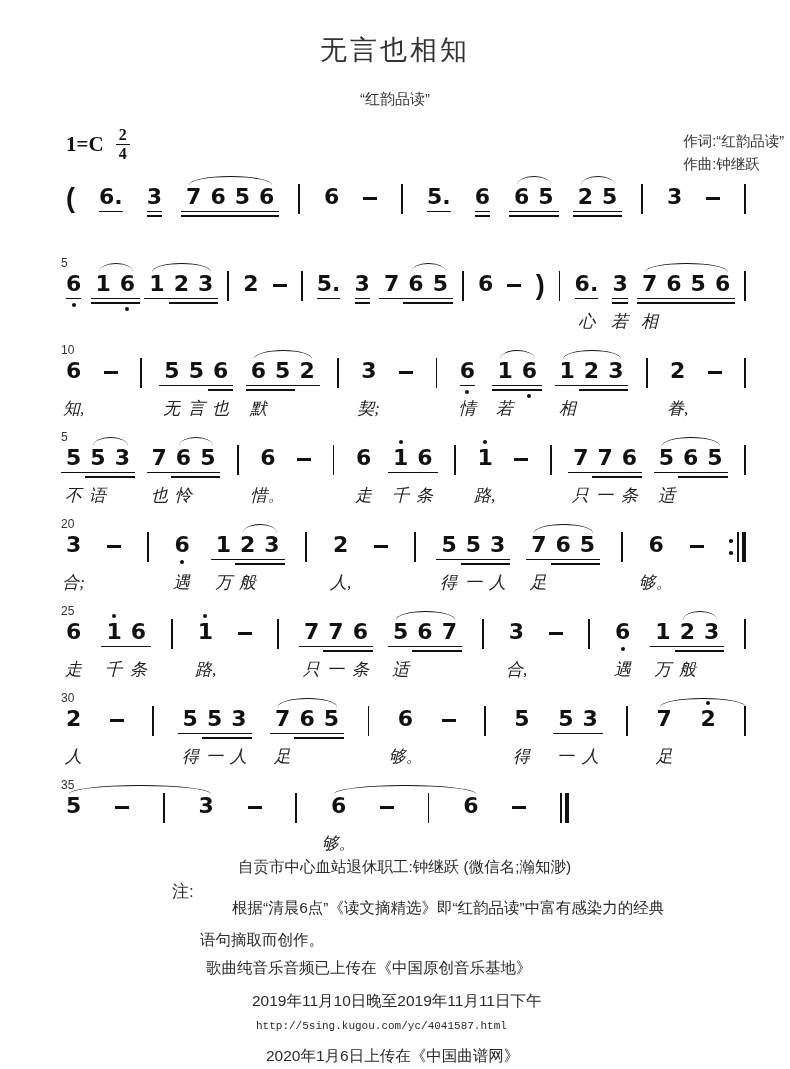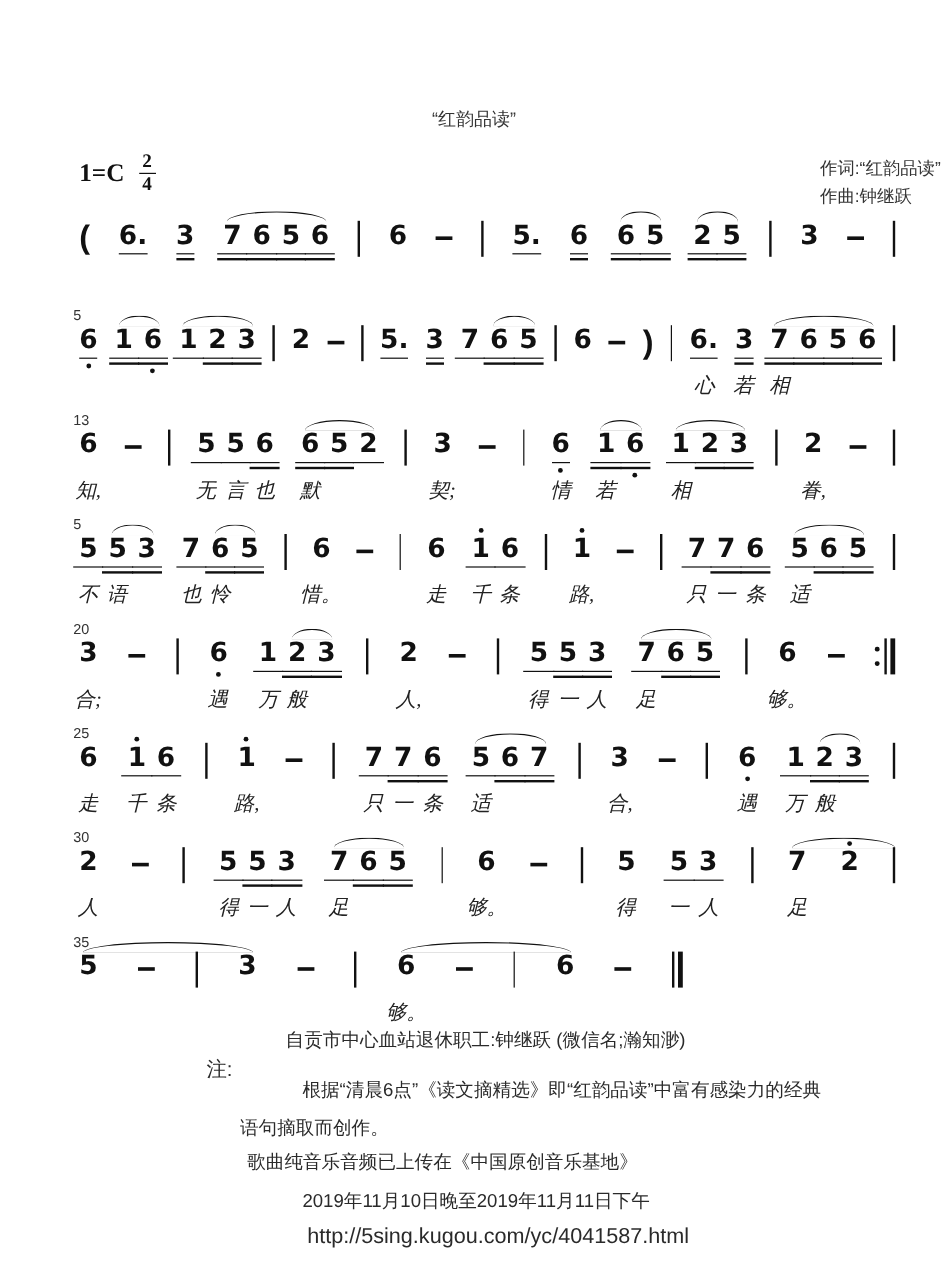--- a/index.html
+++ b/index.html
@@ -41,27 +41,28 @@
   .thin{width:1.6px;height:30px;background:#111;}
   .thick{width:4.2px;height:30px;background:#111;}
   .slur{position:absolute;height:8px;top:-10px;border-top:1.7px solid #111;
         border-radius:50% 50% 0 0/100% 100% 0 0;}
   .lyric{position:absolute;top:37px;transform:translateX(-50%);white-space:nowrap;
          font-size:17px;font-style:italic;color:#222;
          font-family:"Liberation Serif",serif;}
   
   .fnote{position:absolute;white-space:nowrap;font-size:15.5px;color:#2a2a2a;}
   .fnote.label{font-size:17px;}
-  .fnote.mono{font-family:Liberation Sans, sans-serif;font-size:18px;}
+  .fnote.mono{font-family:Liberation Mono, monospace;font-size:11px;}
 </style>
 </head>
 <body>
 
 <div class="page">
 
+  <div class="title">无言也相知</div>
   <div class="subtitle">“红韵品读”</div>
 
   <div class="keysig">
     <span class="tonic">1=C</span>
     <span class="meter">
       <span class="num">2</span>
       <span class="den">4</span>
     </span>
   </div>
 
@@ -261,21 +262,21 @@
         <div class="bar"></div>
         <div class="lyric" style="left: 521px;">心</div>
         <div class="lyric" style="left: 553.5px;">若</div>
         <div class="lyric" style="left: 583.5px;">相</div>
         <div class="slur" style="left: 33px; width: 33.75px;"></div>
         <div class="slur" style="left: 86px; width: 58.75px;"></div>
         <div class="slur" style="left: 345px; width: 34.75px;"></div>
         <div class="slur" style="left: 579px; width: 82.75px;"></div>
       </div>
       <div class="sysline">
-        <div class="mnum">13</div>
+        <div class="mnum">10</div>
         <div class="note">
           <div class="digit">6</div>
         </div>
         <div class="dash"></div>
         <div class="bar"></div>
         <div class="grp">
           <div class="note">
             <div class="digit">5</div>
             <div class="ul"></div>
           </div>
@@ -770,19 +771,20 @@
           <div class="thick"></div>
         </div>
         <div class="lyric" style="left: 272.5px;">够。</div>
         <div class="slur" style="left: 3px; width: 141.75px;"></div>
         <div class="slur" style="left: 268px; width: 141.75px;"></div>
       </div>
     </div>
 
   <div class="fnote label" style="left:172px;top:880px;">注:</div>
   <div class="fnote" style="left:238px;top:857px;">自贡市中心血站退休职工:钟继跃 (微信名;瀚知渺)</div>
-  <div class="fnote" style="left:252px;top:898px;text-align:right;">根据“清晨6点”《读文摘精选》即“红韵品读”中富有感染力的经典</div>
+  <div class="fnote" style="left:232px;top:898px;text-align:right;">根据“清晨6点”《读文摘精选》即“红韵品读”中富有感染力的经典</div>
   <div class="fnote" style="left:200px;top:930px;">语句摘取而创作。</div>
   <div class="fnote" style="left:206px;top:958px;text-align:right;">歌曲纯音乐音频已上传在《中国原创音乐基地》</div>
   <div class="fnote" style="left:252px;top:991px;">2019年11月10日晚至2019年11月11日下午</div>
   <div class="fnote mono" style="left:256px;top:1020px;">http://5sing.kugou.com/yc/4041587.html</div>
+  <div class="fnote" style="left:266px;top:1046px;">2020年1月6日上传在《中国曲谱网》</div>
 
 </div>
 
 </body></html>

